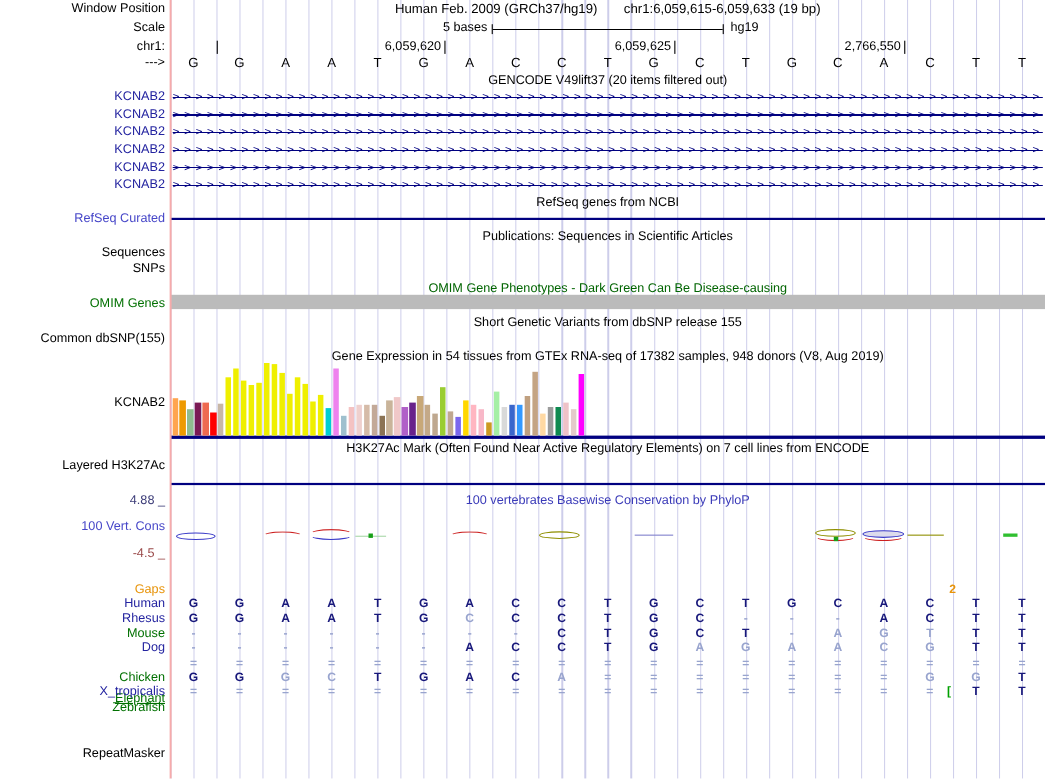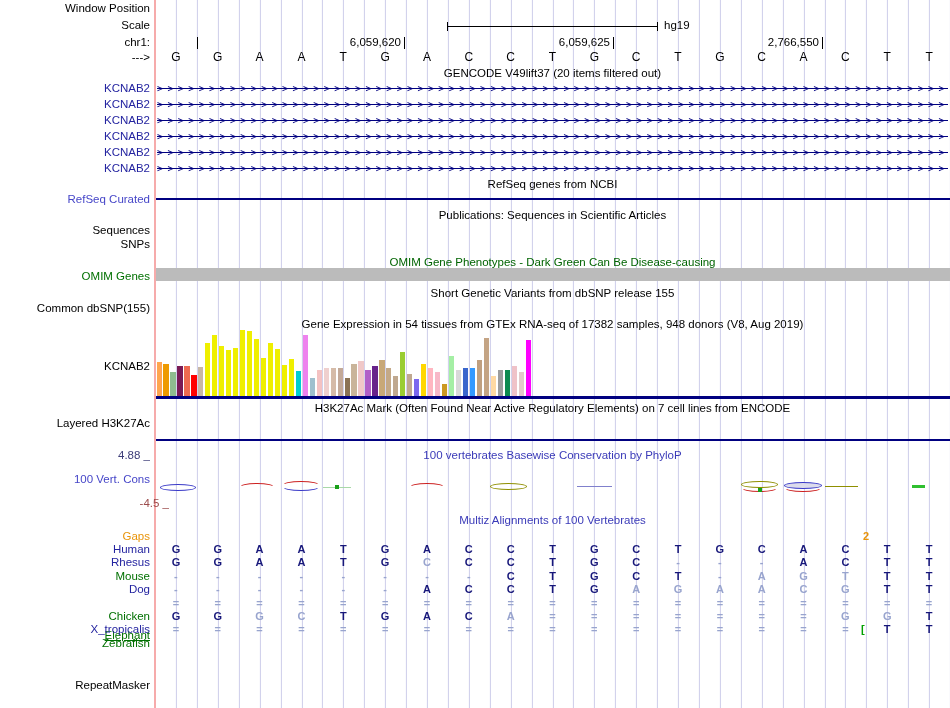--- a/index.html
+++ b/index.html
@@ -12,21 +12,21 @@
   #pinkline{position:absolute;left:154px;top:0;width:2px;height:708px;background:#f6abab;z-index:2;}
   .gutter-label{position:absolute;left:0;width:150px;text-align:right;line-height:13px;white-space:nowrap;}
   .title{position:absolute;left:0;width:795px;text-align:center;line-height:13px;white-space:nowrap;}
   .c-navylab{color:#2424a0;}
   .c-bluelab{color:#4646c8;}
   .c-greenlab{color:#007000;}
   .c-dgreen{color:#006400;}
   .c-blue-title{color:#3a3ab8;}
   .c-orange{color:#e8940a;}
   .c-consmax{color:#3c3c78;}
-  .c-consmin{color:#9a4a4a;padding-left:19px;}
+  .c-consmin{color:#9a4a4a;}
   .hline{position:absolute;left:0;width:795px;background:#000080;}
   .tick{position:absolute;width:1px;height:12px;background:#000;}
   .tick-label{position:absolute;width:75px;text-align:right;line-height:13px;}
   .base{position:absolute;top:51px;text-align:center;font-size:12px;line-height:13px;}
   .arrow-row{position:absolute;left:2px;width:791px;height:13px;overflow:hidden;
              font-family:"DejaVu Sans Mono",monospace;font-size:10px;line-height:13px;
              letter-spacing:4.4px;color:#000080;white-space:nowrap;
              background:linear-gradient(to bottom,transparent 6px,#000080 6px,#000080 7px,transparent 7px);}
   .omim-bar{position:absolute;left:0;top:268px;width:795px;height:13px;background:#bbbbbb;}
   .gtex-bar{position:absolute;width:5.2px;}
@@ -80,37 +80,40 @@
       <div class="gutter-label c-navylab" style="top: 556.4px;">Rhesus</div>
       <div class="gutter-label c-greenlab" style="top: 569.8px;">Mouse</div>
       <div class="gutter-label c-navylab" style="top: 583.2px;">Dog</div>
       <div class="gutter-label c-greenlab" style="top: 629px; text-decoration: underline;">Elephant</div>
       <div class="gutter-label c-greenlab" style="top: 610px;">Chicken</div>
       <div class="gutter-label c-navylab" style="top: 623.4px;">X_tropicalis</div>
       <div class="gutter-label c-greenlab" style="top: 636.8px;">Zebrafish</div>
     </div>
 
   <div id="track">
-
+    <div class="title" style="top:2px;font-size:12px">
+      <span>Human Feb. 2009 (GRCh37/hg19)</span><span style="display:inline-block;width:24px"></span><span>chr1:6,059,615-6,059,633 (19 bp)</span>
+    </div>
+
+    <div style="position:absolute;left:0;top:19px;width:288px;text-align:right;line-height:13px">5 bases</div>
     <div class="scale-bar" style="left:292px;top:22px;width:209px"></div>
     <div style="position:absolute;left:509px;top:19px;line-height:13px">hg19</div>
 
     <div class="title" style="top:67px">GENCODE V49lift37 (20 items filtered out)</div>
     <div class="title" style="top:178px">RefSeq genes from NCBI</div>
     <div class="hline" style="top:198px;height:1.5px"></div>
     <div class="title" style="top:209px">Publications: Sequences in Scientific Articles</div>
     <div class="title c-dgreen" style="top:256px">OMIM Gene Phenotypes - Dark Green Can Be Disease-causing</div>
     <div class="omim-bar"></div>
     <div class="title" style="top:287px">Short Genetic Variants from dbSNP release 155</div>
     <div class="title" style="top:318px">Gene Expression in 54 tissues from GTEx RNA-seq of 17382 samples, 948 donors (V8, Aug 2019)</div>
     <div class="hline" style="top:396px;height:3px"></div>
     <div class="title" style="top:402px">H3K27Ac Mark (Often Found Near Active Regulatory Elements) on 7 cell lines from ENCODE</div>
     <div class="hline" style="top:439px;height:2px"></div>
     <div class="title c-blue-title" style="top:449px">100 vertebrates Basewise Conservation by PhyloP</div>
-    <div class="title c-blue-title" style="top:514px">Multiz Alignments of 100 Vertebrates</div>
   <div class="tick" style="left: 42px; top: 37px;"></div>
       <div class="tick" style="left: 249px; top: 37px;"></div>
       <div class="tick-label" style="left: 171px; top: 36px;">6,059,620</div>
       <div class="tick" style="left: 458px; top: 37px;"></div>
       <div class="tick-label" style="left: 380px; top: 36px;">6,059,625</div>
       <div class="tick" style="left: 667px; top: 37px;"></div>
       <div class="tick-label" style="left: 589px; top: 36px;">2,766,550</div>
       <div class="base" style="left: 0px; width: 41.8421px;">G</div>
       <div class="base" style="left: 41.8421px; width: 41.8421px;">G</div>
       <div class="base" style="left: 83.6842px; width: 41.8421px;">A</div>

